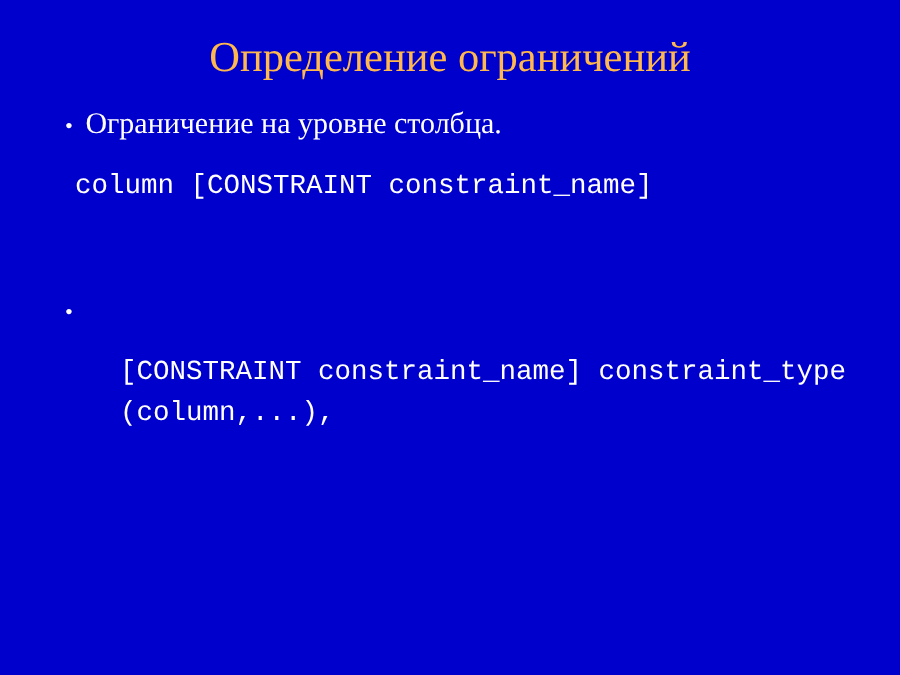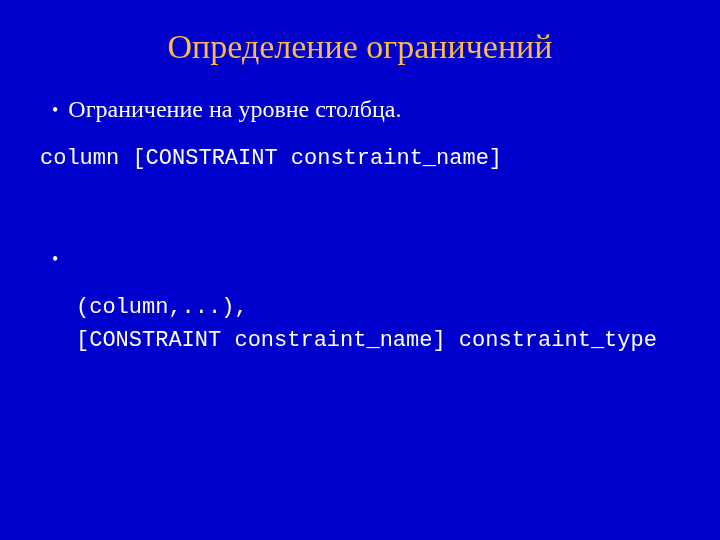--- a/index.html
+++ b/index.html
@@ -17,21 +17,21 @@
     .slide {
       width: 100%;
       height: 100%;
       padding: 28px 40px 20px 40px;
     }
     .title {
       color: #FFB84D;
       font-size: 34px;
       text-align: center;
       font-weight: normal;
-      margin-bottom: 30px;
+      margin-bottom: 20px;
       font-family: 'Times New Roman', serif;
     }
     .bullet-item {
       color: #FFFFFF;
       font-size: 24px;
       margin-left: 12px;
       margin-bottom: 18px;
       font-family: 'Times New Roman', serif;
       display: flex;
       align-items: flex-start;
@@ -39,20 +39,21 @@
     .bullet {
       margin-right: 10px;
       font-size: 18px;
       line-height: 28px;
     }
     .code-block {
       font-family: 'Courier New', monospace;
       color: #FFFFFF;
       font-size: 22px;
       line-height: 1.5;
+      margin-left: 20px;
       margin-bottom: 8px;
     }
     .code-line {
       white-space: pre;
     }
     .code-line.indent1 {
       padding-left: 14px;
     }
     .code-line.indent2 {
       padding-left: 36px;
@@ -76,16 +77,16 @@
     <div class="code-line">column [CONSTRAINT constraint_name]</div>
   </div>
 
   <div class="section-gap"></div>
 
   <div class="bullet-item">
     <span class="bullet">•</span>
   </div>
 
   <div class="code-block">
+    <div class="code-line indent2">[CONSTRAINT constraint_name] constraint_type</div>
     <div class="code-line indent2">(column,...),</div>
-    <div class="code-line indent2">[CONSTRAINT constraint_name] constraint_type</div>
   </div>
 </div>
 
 </body></html>

